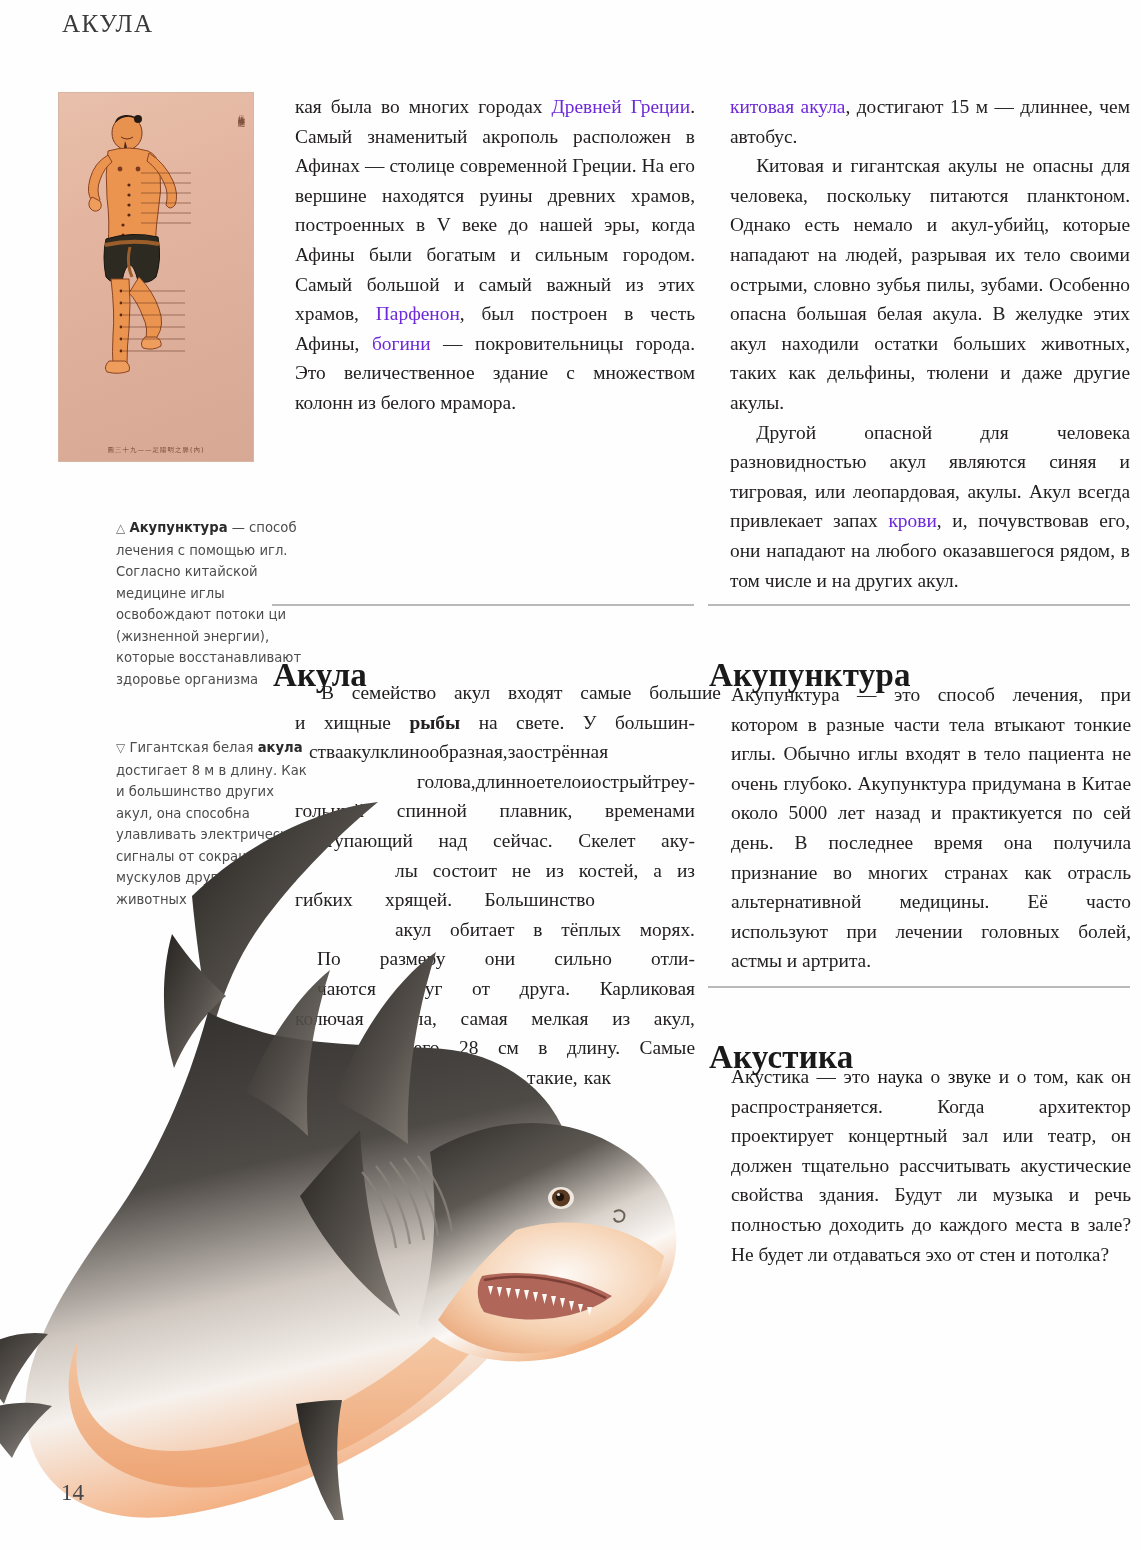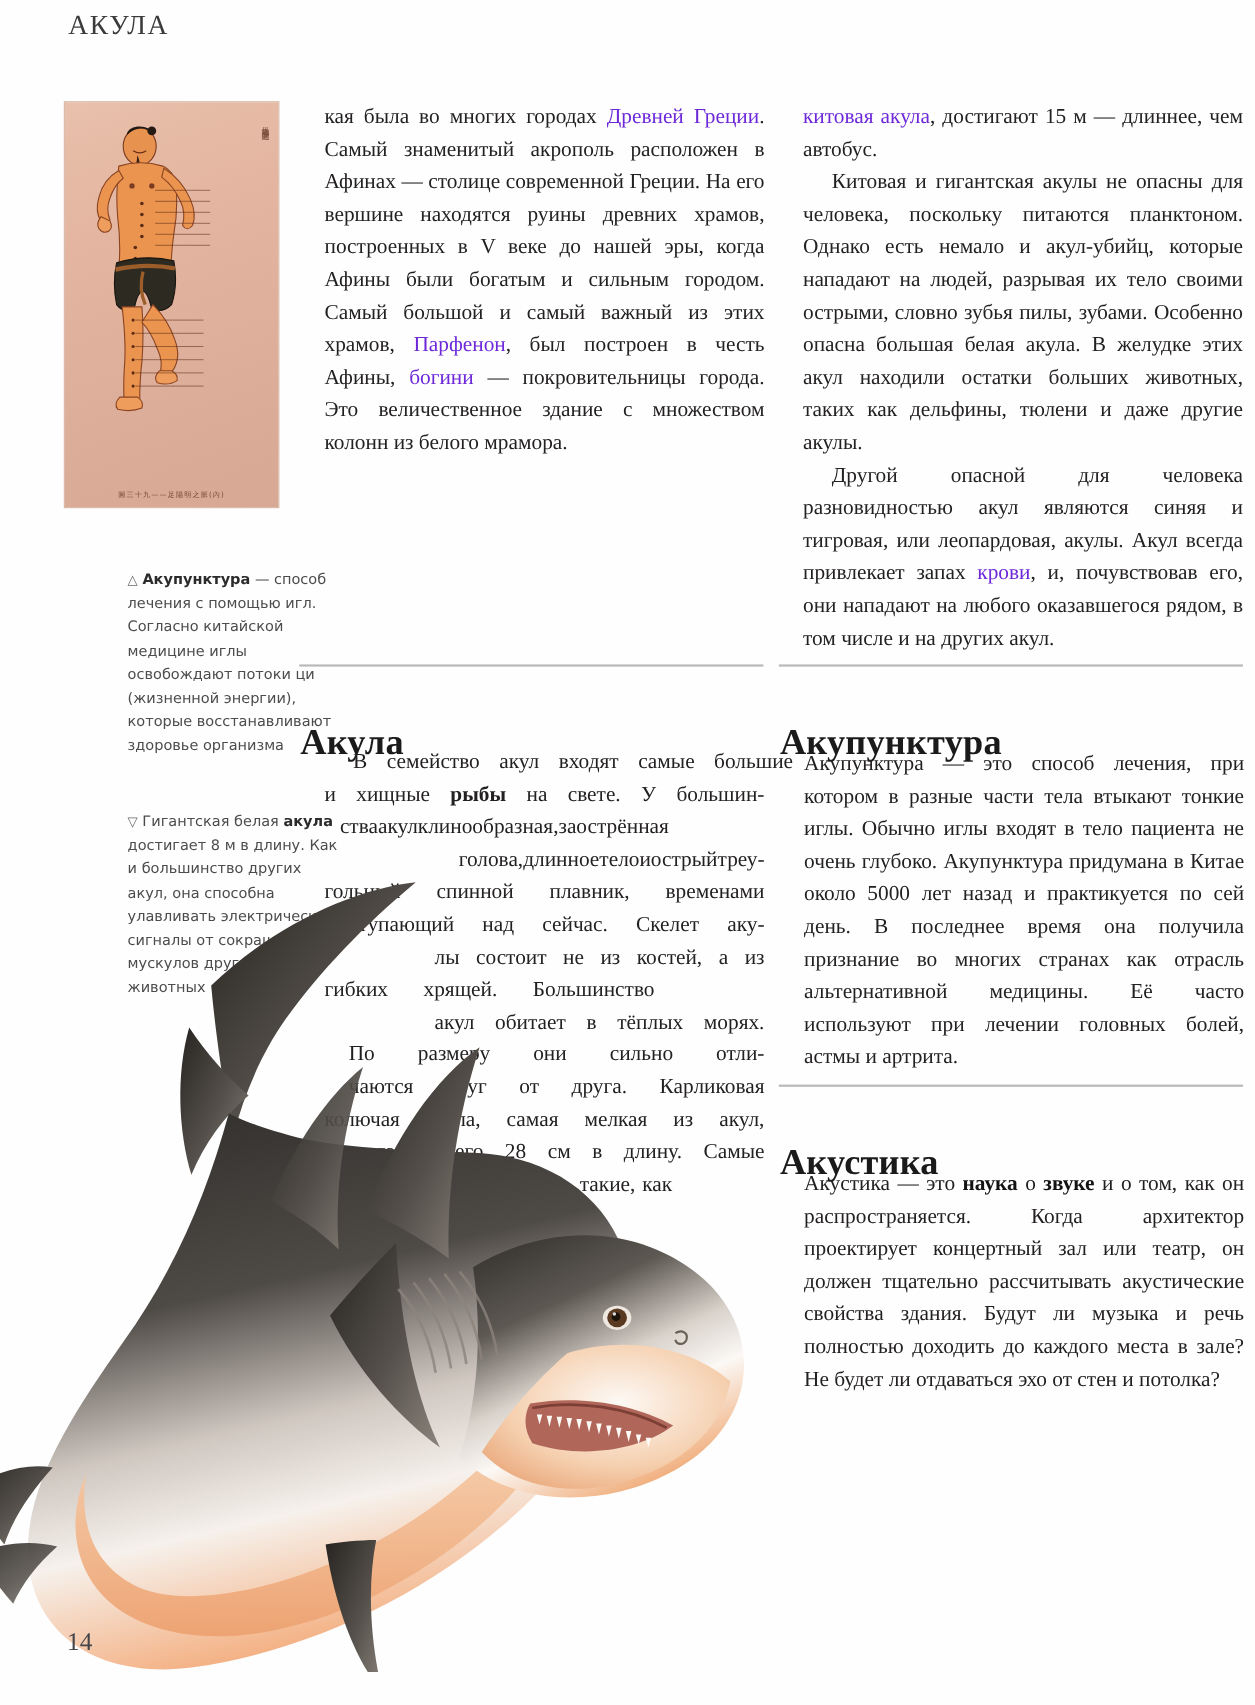--- a/index.html
+++ b/index.html
@@ -148,21 +148,21 @@
   #col-akupunktura {
     position: absolute; left: 731px; top: 680px; width: 400px;
     font-size: 19.4px; line-height: 29.6px; text-align: justify; color: #232021;
   }
   #col-akustika {
     position: absolute; left: 731px; top: 1062px; width: 400px;
     font-size: 19.4px; line-height: 29.6px; text-align: justify; color: #232021;
   }
   #col-akupunktura p, #col-akustika p { margin: 0; }
   #col-akupunktura p.indent, #col-akustika p.indent { text-indent: 1.35em; }
-  #col-akupunktura b, #col-akustika b { font-weight: bold; color: #141313; }
+  #col-akupunktura b, #col-akustika b { font-weight: normal; color: #141313; }
 
   
   #shark {
     position: absolute;
     left: -40px;
     top: 800px;
     width: 760px;
     height: 720px;
     pointer-events: none;
   }

